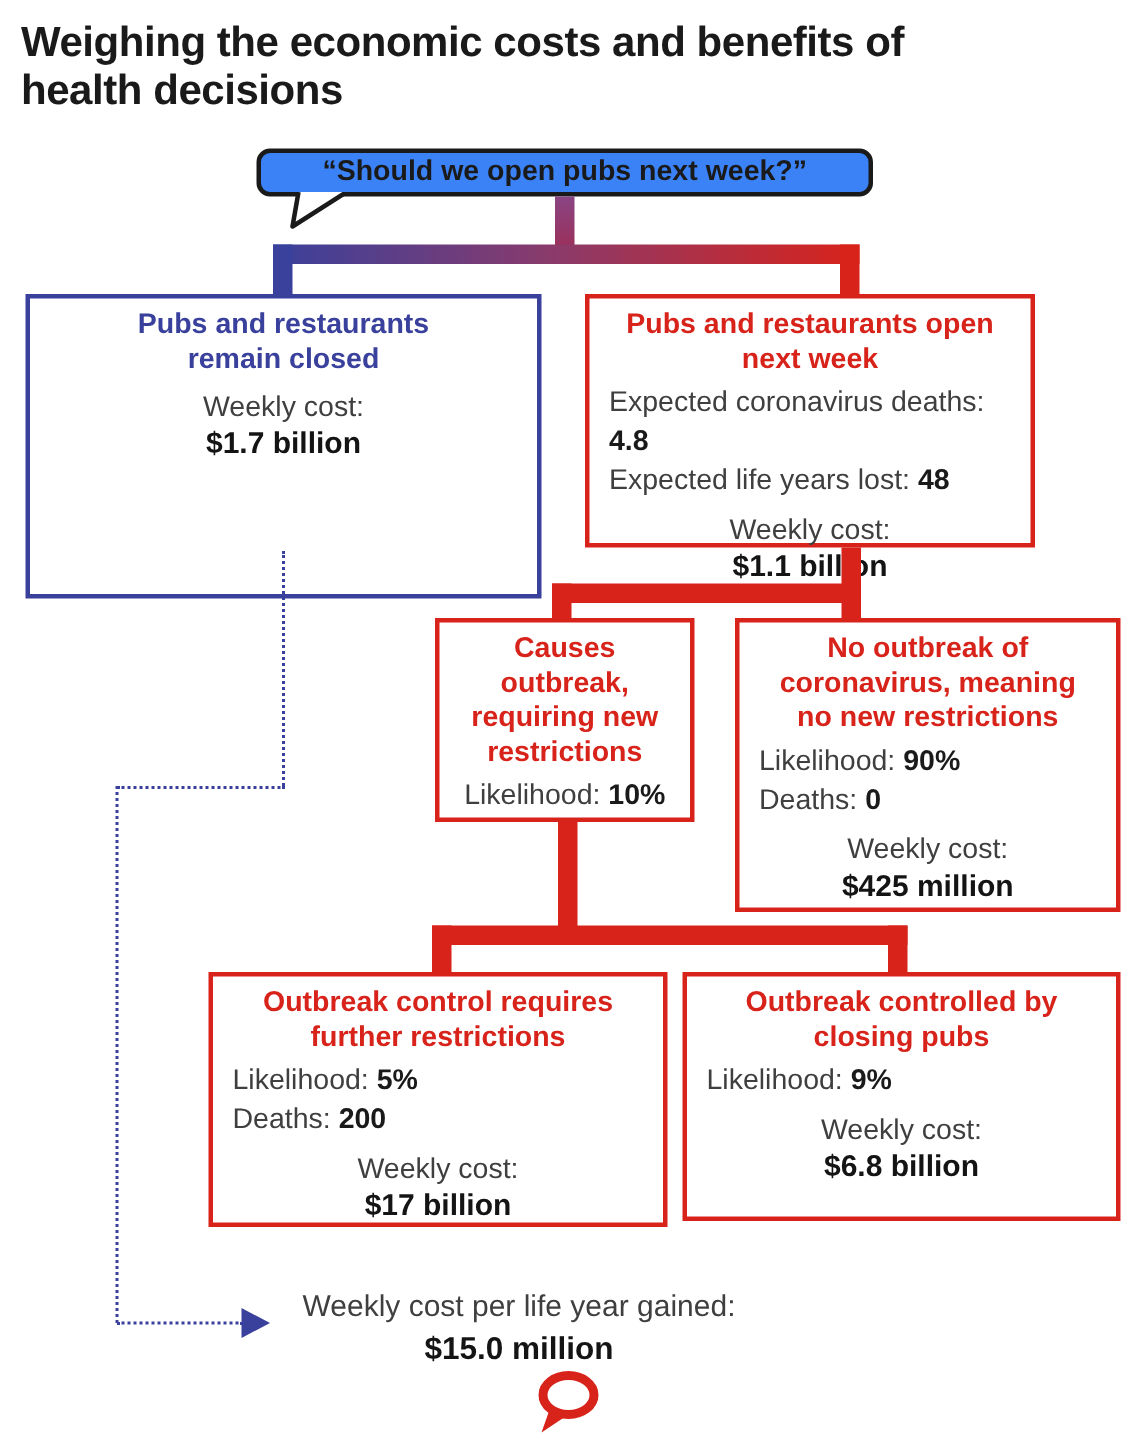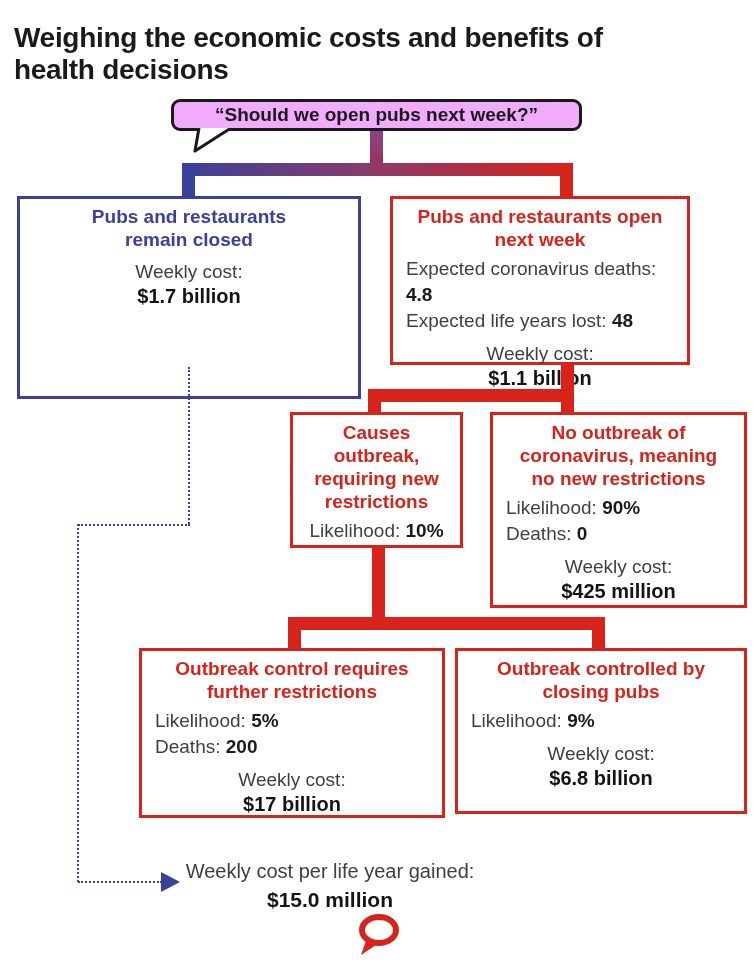--- a/index.html
+++ b/index.html
@@ -1,24 +1,24 @@
 <!DOCTYPE html>
 <html style="--blue: #3a419c; --red: #d8231b; --gradient_mid: #8e3a68; --text_body: #3f3f3f; --text_dark: #1a1a1a;"><head>
 <meta charset="utf-8">
 <style>
   html,body{margin:0;padding:0;background:#ffffff;}
   #stage{position:relative;width:754px;height:963px;background:#fff;overflow:hidden;
          font-family:"Liberation Sans","DejaVu Sans",sans-serif;}
   .abs{position:absolute;}
   
-  #main-title{left:14px;top:22px;width:732px;font-size:28px;font-weight:800;
+  #main-title{left:14px;top:12px;width:732px;font-size:28px;font-weight:800;
     line-height:1.14;color:var(--text_dark,#1a1a1a);white-space:pre-line;letter-spacing:-0.3px;}
   
   #question-bubble{left:171px;top:99px;width:411px;height:32px;border:3px solid #1a1a1a;
-    border-radius:9px;box-sizing:border-box;background:#f0abfc;display:flex;align-items:center;
+    border-radius:9px;box-sizing:border-box;background:#3b82f6;display:flex;align-items:center;
     justify-content:center;}
   #question-bubble .q{font-size:19px;font-weight:700;color:#1a1a1a;}
   
   .seg{position:absolute;}
   .seg.red{background:var(--red,#d8231b);}
   .seg.blue{background:var(--blue,#3a419c);}
   .seg.grad-h{background:linear-gradient(90deg,var(--blue,#3a419c) 0%,var(--gradient_mid,#8e3a68) 50%,var(--red,#d8231b) 100%);}
   .seg.grad-v{background:linear-gradient(180deg,#8a4583 0%,#9d2d55 100%);}
   
   .box{position:absolute;background:#fff;border:3px solid;box-sizing:border-box;text-align:center;}
@@ -33,21 +33,21 @@
   .box-line b{color:#1a1a1a;font-weight:800;}
   .cost{margin-top:8px;font-size:19px;line-height:24px;color:var(--text_body,#3f3f3f);}
   .cost-value{font-size:20px;line-height:25px;font-weight:800;color:#141414;}
   
   .dot-v{border-left:2px dotted var(--blue,#3a419c);width:0;}
   .dot-h{border-top:2px dotted var(--blue,#3a419c);height:0;}
   #result-arrow{left:161px;top:872px;width:0;height:0;
     border-top:10px solid transparent;border-bottom:10px solid transparent;
     border-left:19px solid var(--blue,#3a419c);}
   
-  #result-block{left:140px;top:859px;width:380px;text-align:center;}
+  #result-block{left:156px;top:859px;width:380px;text-align:center;}
   #result-label{font-size:20px;color:var(--text_body,#3f3f3f);line-height:24px;}
   #result-value{font-size:21px;font-weight:800;color:#141414;margin-top:5px;}
   #logo{left:352px;top:913px;}
 </style>
 </head>
 <body>
 
 <div id="stage">
 
   <div class="abs" id="main-title">Weighing the economic costs and benefits of

